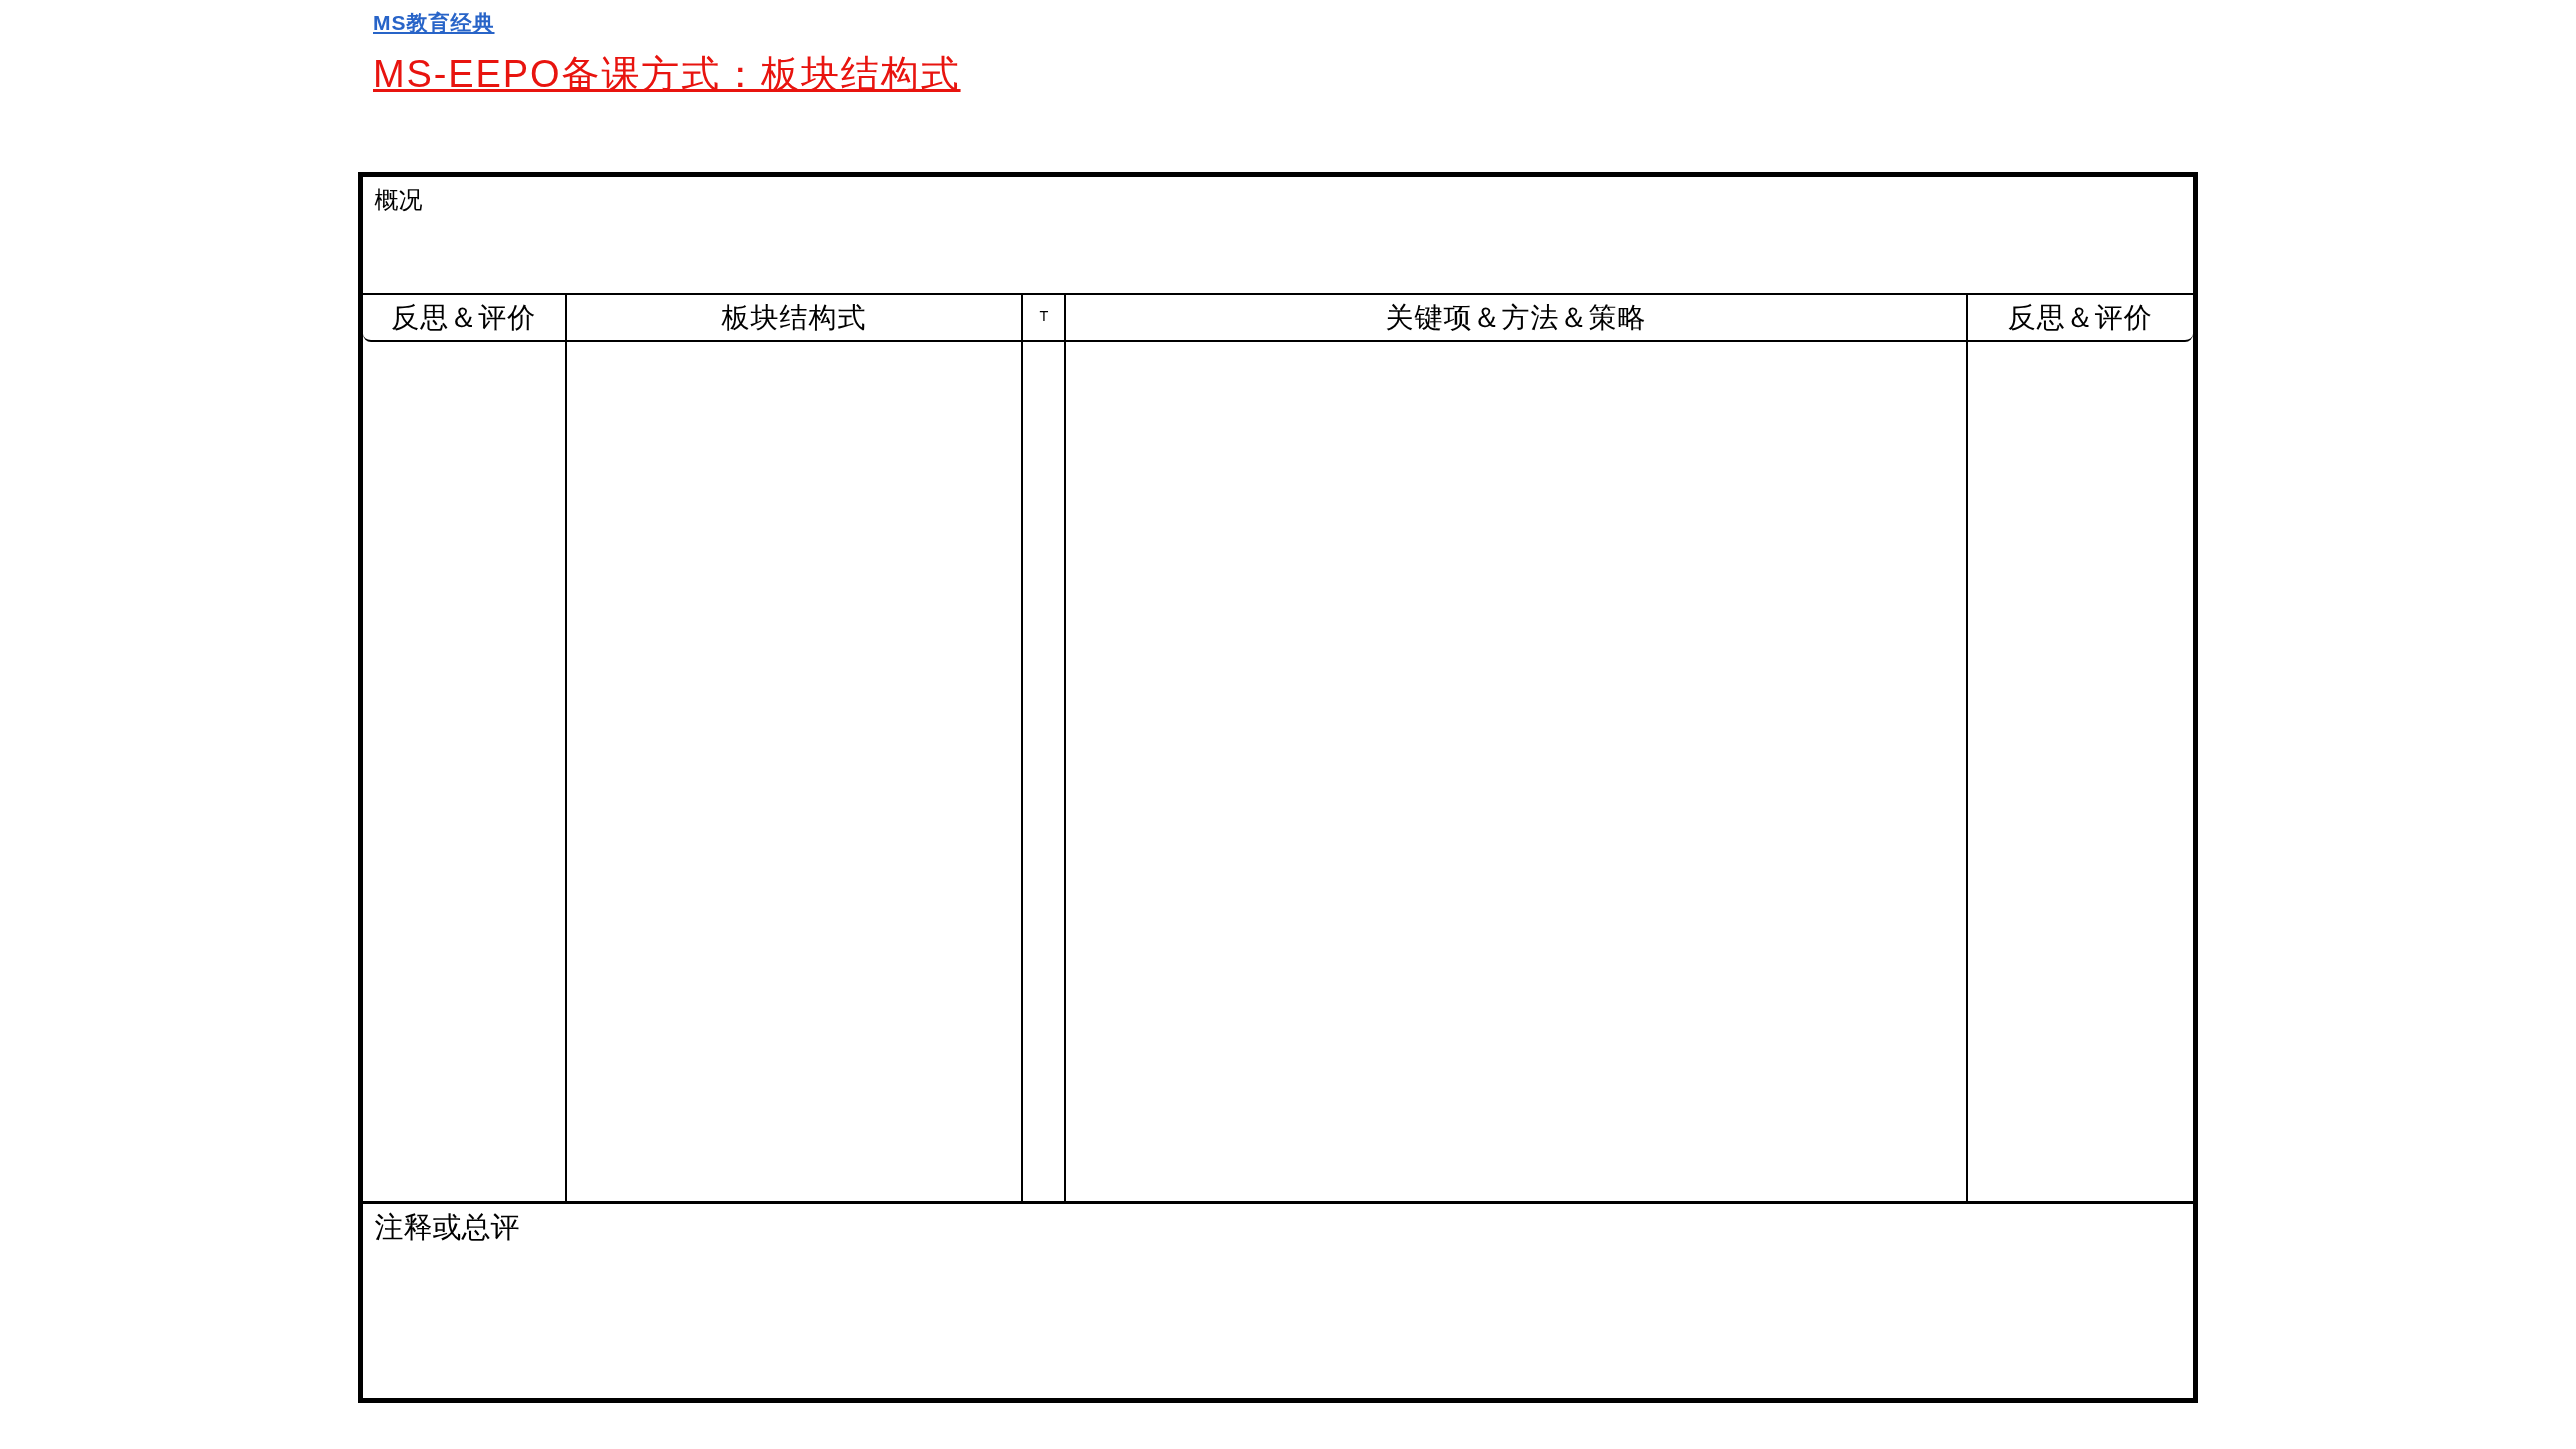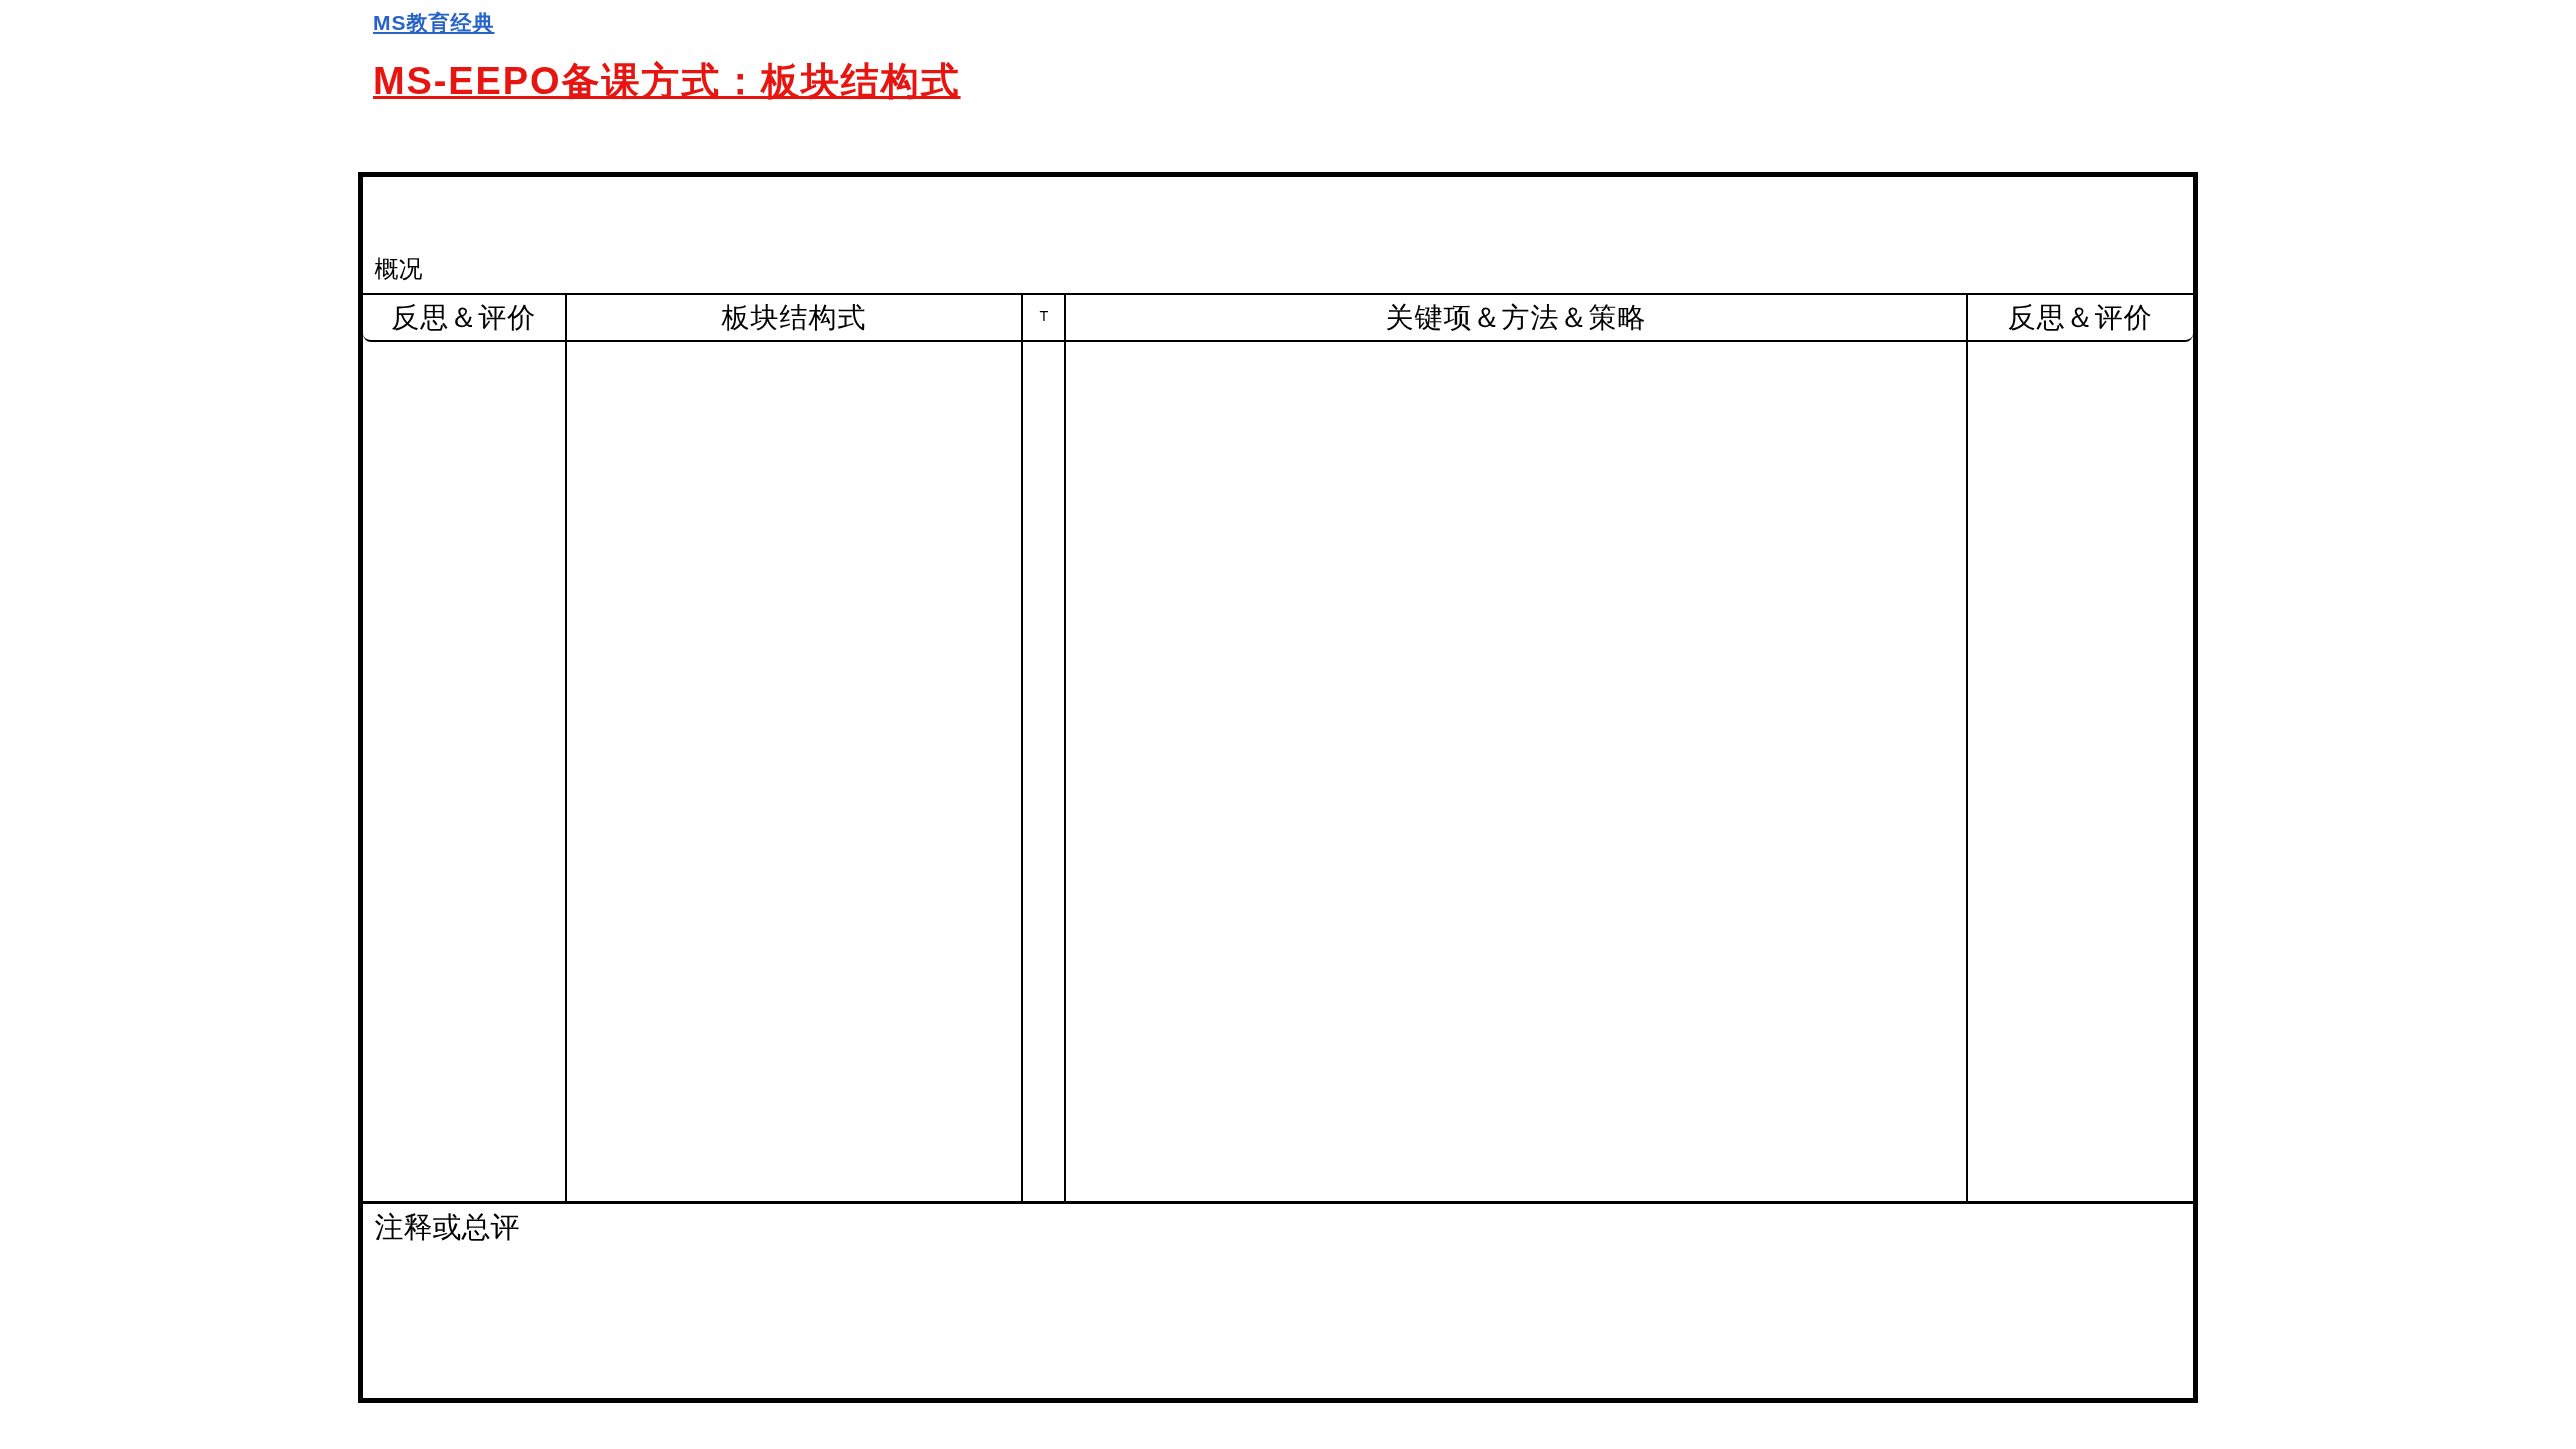--- a/index.html
+++ b/index.html
@@ -29,24 +29,24 @@
     font-family: "Liberation Sans", "DejaVu Sans", sans-serif;
     font-weight: bold;
     font-size: 21px;
     letter-spacing: 1px;
     text-decoration: underline;
     line-height: 29px;
     white-space: nowrap;
   }
   .main-title {
     display: inline-block;
-    margin-top: 22px;
+    margin-top: 15px;
     color: #e8140f;
     font-family: "Liberation Sans", "DejaVu Sans", sans-serif;
-    font-weight: bold;
+    font-weight: normal;
     font-size: 38px;
     letter-spacing: 1.9px;
     text-decoration: underline;
     line-height: 44px;
     white-space: nowrap;
   }
 
   
   .sheet {
     position: absolute;
@@ -65,21 +65,20 @@
   }
 
   .row {
     display: flex;
     width: 100%;
     box-sizing: border-box;
   }
   .row-overview {
     height: 118px;
     border-bottom: 2.9px solid #000000;
-    align-items: flex-end;
   }
   .row-goal {
     height: 104px;
     border-bottom: 2.9px solid #000000;
   }
   .row-headers {
     height: 47px;
     border-bottom: 2.9px solid #000000;
     border-radius: 8px;
   }

